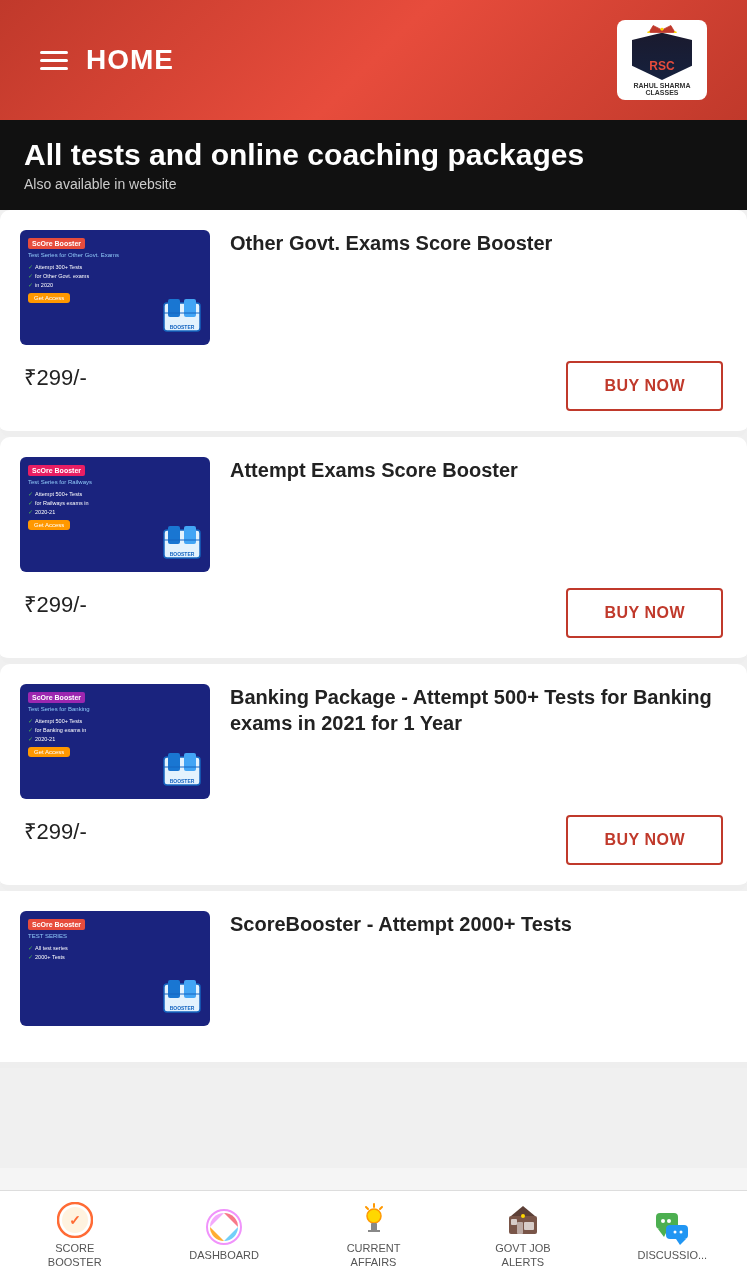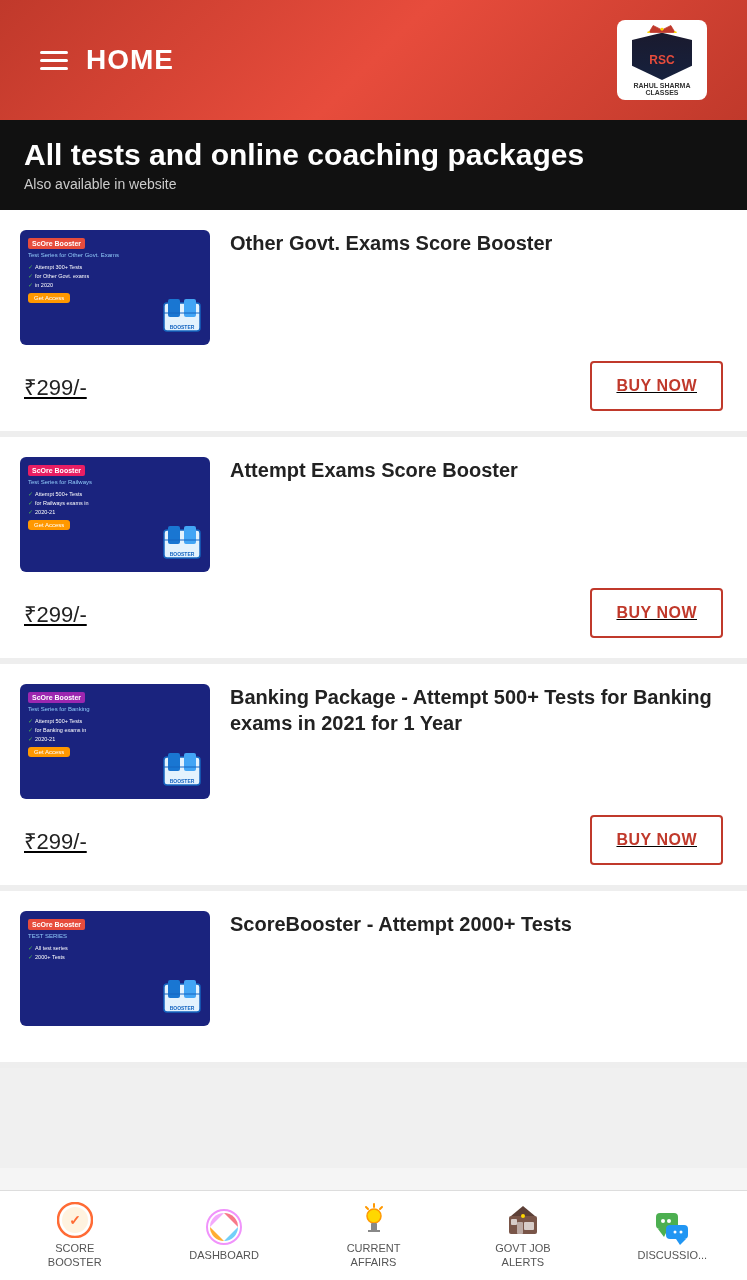--- a/index.html
+++ b/index.html
@@ -75,21 +75,21 @@
       align-items: center;
       justify-content: center;
       position: relative;
     }
     .logo-text-rsc {
       color: #e74c3c;
       font-size: 12px;
       font-weight: bold;
       text-align: right;
       position: absolute;
-      top: 20px;
+      top: 26px;
     }
     .logo-brand {
       font-size: 7px;
       color: #333;
       text-align: center;
       margin-top: 2px;
       font-weight: bold;
     }
 
     
@@ -113,20 +113,21 @@
       background: #f0f0f0;
       padding-bottom: 100px;
     }
 
     
     .product-card {
       background: white;
       margin: 0;
       border-bottom: 6px solid #eee;
       padding: 20px;
+      border-radius: 10px;
     }
     .product-top {
       display: flex;
       gap: 20px;
       align-items: flex-start;
       margin-bottom: 16px;
     }
     .product-image {
       width: 190px;
       height: 115px;
@@ -193,37 +194,35 @@
     }
     .product-name {
       font-size: 20px;
       font-weight: bold;
       color: #222;
       flex: 1;
       line-height: 1.3;
     }
     .product-bottom {
       display: flex;
-      align-items: center;
       justify-content: space-between;
       padding: 0 4px;
-      text-decoration: underline;
     }
     .product-price {
       font-size: 22px;
       color: #222;
       font-weight: 500;
     }
     .buy-now-btn {
       border: 2px solid #c0392b;
       background: white;
       color: #c0392b;
       font-size: 16px;
       font-weight: bold;
-      padding: 14px 24px;
+      padding: 14px 36px;
       border-radius: 4px;
       cursor: pointer;
       letter-spacing: 0.5px;
     }
 
     
     .product-card-partial {
       background: white;
       margin: 0;
       padding: 20px;

